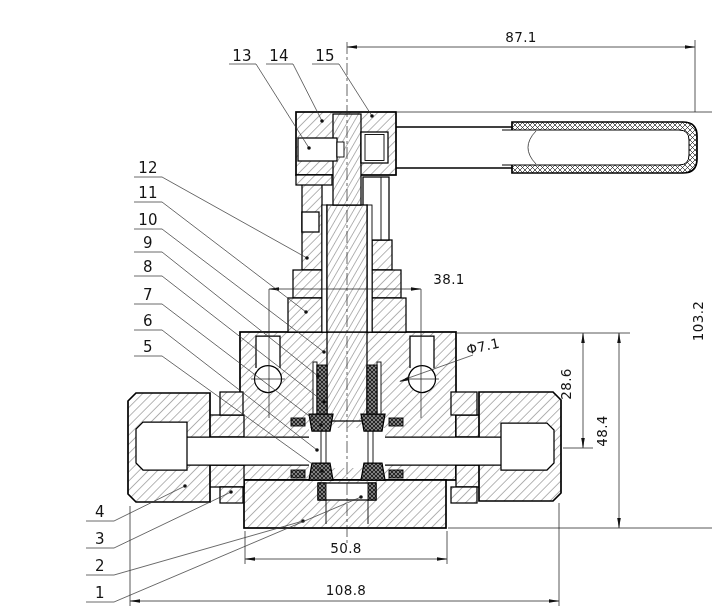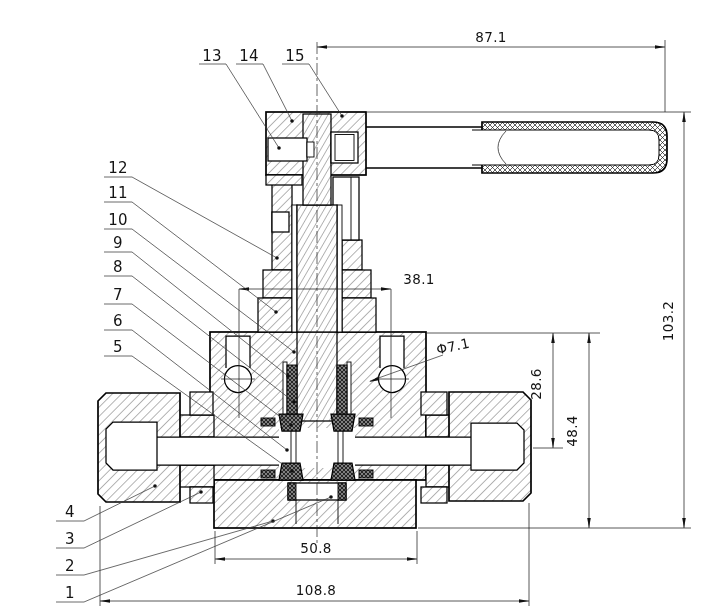--- a/index.html
+++ b/index.html
@@ -1,16 +1,16 @@
 <!DOCTYPE html>
 <html><head>
 <meta charset="utf-8">
 <style>
   html,body{margin:0;padding:0;background:#ffffff;}
-  .stage{width:616px;height:612px;background:#fff;position:relative;font-family:"DejaVu Sans",sans-serif;}
+  .stage{width:616px;height:612px;background:#fff;position:relative;font-family:"DejaVu Sans",sans-serif;padding-left:30px;}
   svg{display:block;}
   text{fill:#141414;}
   .dimtxt{font-size:13.5px;letter-spacing:.4px;font-family:"DejaVu Sans",sans-serif;}
   .callouttxt{font-size:15px;letter-spacing:.3px;font-family:"DejaVu Sans",sans-serif;}
   .thin{stroke:#222;stroke-width:.75;fill:none;}
   .ldr{stroke:#3a3a3a;stroke-width:.75;fill:none;}
   .ol{stroke:#000;stroke-width:1.7;}
   .ml{stroke:#000;stroke-width:1.25;}
   .sl{stroke:#000;stroke-width:.9;}
   .cl{stroke:#222;stroke-width:.7;fill:none;stroke-dasharray:12 3 3 3;}

